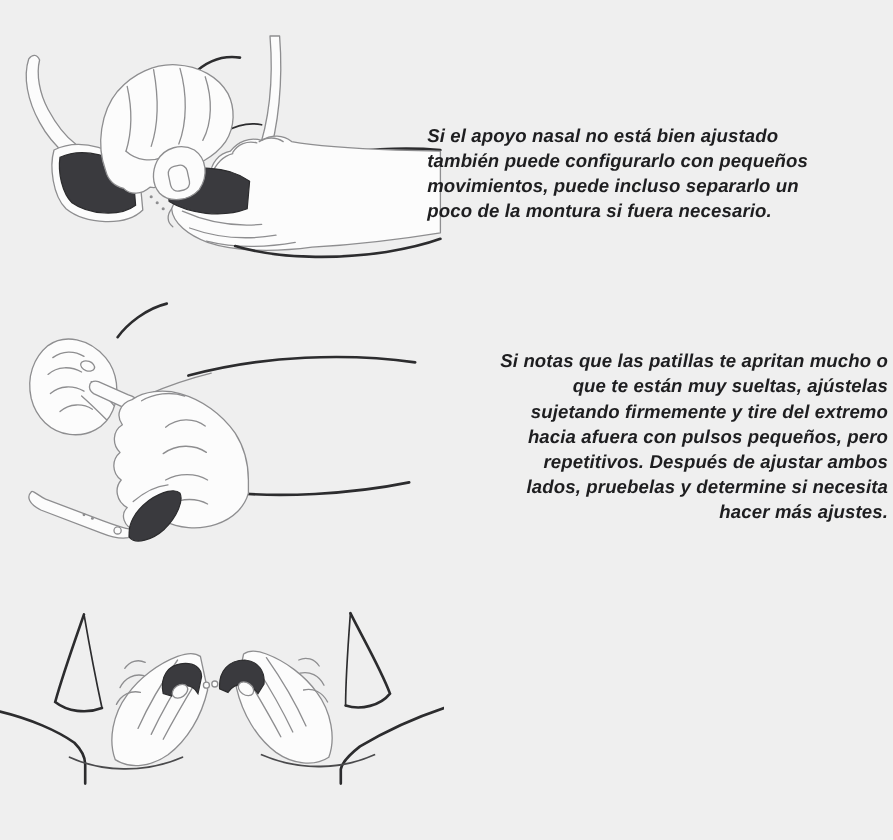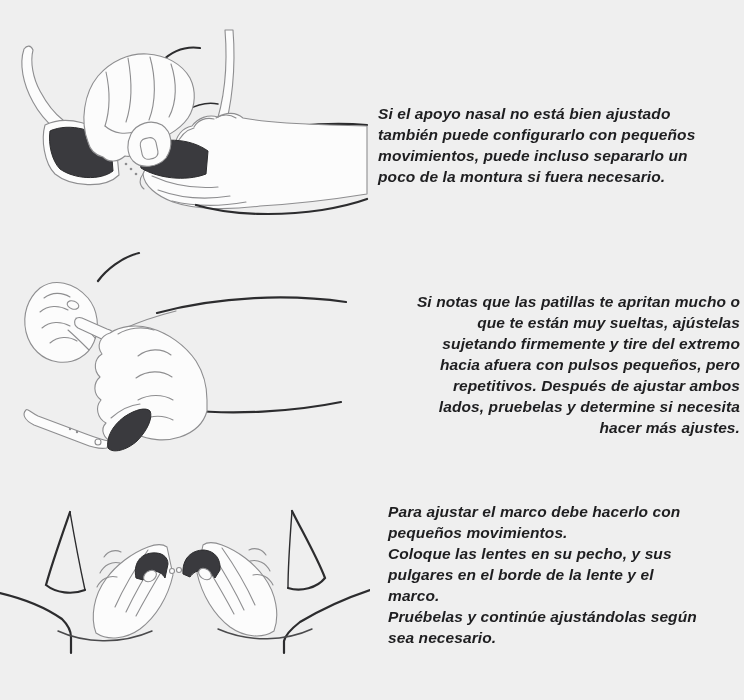--- a/index.html
+++ b/index.html
@@ -13,21 +13,21 @@
   }
   .ill{position:absolute;display:block;}
   #ill1{left:10px;top:22px;}
   #ill2{left:10px;top:248px;}
   #ill3{left:0px;top:483px;}
   .txt{
     position:absolute;margin:0;font-style:italic;font-weight:bold;
     font-size:15.5px;line-height:21px;color:var(--ink);
     white-space:pre-line;letter-spacing:0.1px;
   }
-  #t1{left:378px;top:103px;width:362px;font-style:italic;}
+  #t1{left:356px;top:103px;width:362px;font-style:italic;}
   #t2{left:378px;top:291px;width:362px;text-align:right;}
   #t3{left:388px;top:501px;width:352px;}
   
   .wh{fill:var(--hand);stroke:var(--line);stroke-width:1.1;stroke-linejoin:round;}
   .ln{fill:none;stroke:var(--line);stroke-width:1.1;stroke-linecap:round;}
   .md{fill:none;stroke:var(--mid);stroke-width:1.5;stroke-linecap:round;}
   .dk{fill:none;stroke:var(--dark);stroke-width:2.2;stroke-linecap:round;}
   .dk2{fill:none;stroke:var(--dark);stroke-width:1.4;stroke-linecap:round;}
   .lens{fill:var(--lens);stroke:var(--dark);stroke-width:1;}
   .dot{fill:var(--line);}
@@ -157,21 +157,14 @@
     <g>
       <path class="lens" d="M136,95 C133,81 140,71 152,70 C162,69 168,74 168,81 L165,95 C160,86 149,86 143,97 Z"></path>
       <path class="lens" d="M183,91 C182,76 191,67 204,67 C215,68 221,76 220,87 L215,95 C208,85 196,85 190,94 Z"></path>
       <circle class="wh" cx="172" cy="88" r="2.5"></circle>
       <circle class="wh" cx="179" cy="87" r="2.5"></circle>
       <ellipse class="wh" cx="150" cy="93" rx="7" ry="5" transform="rotate(-35 150 93)"></ellipse>
       <ellipse class="wh" cx="205" cy="91" rx="7" ry="5" transform="rotate(35 205 91)"></ellipse>
     </g>
   </svg>
 
-  <p id="t3" class="txt">Para ajustar el marco debe hacerlo con
-pequeños movimientos.
-Coloque las lentes en su pecho, y sus
-pulgares en el borde de la lente y el
-marco.
-Pruébelas y continúe ajustándolas según
-sea necesario.</p>
 
 </div>
 
 </body></html>

